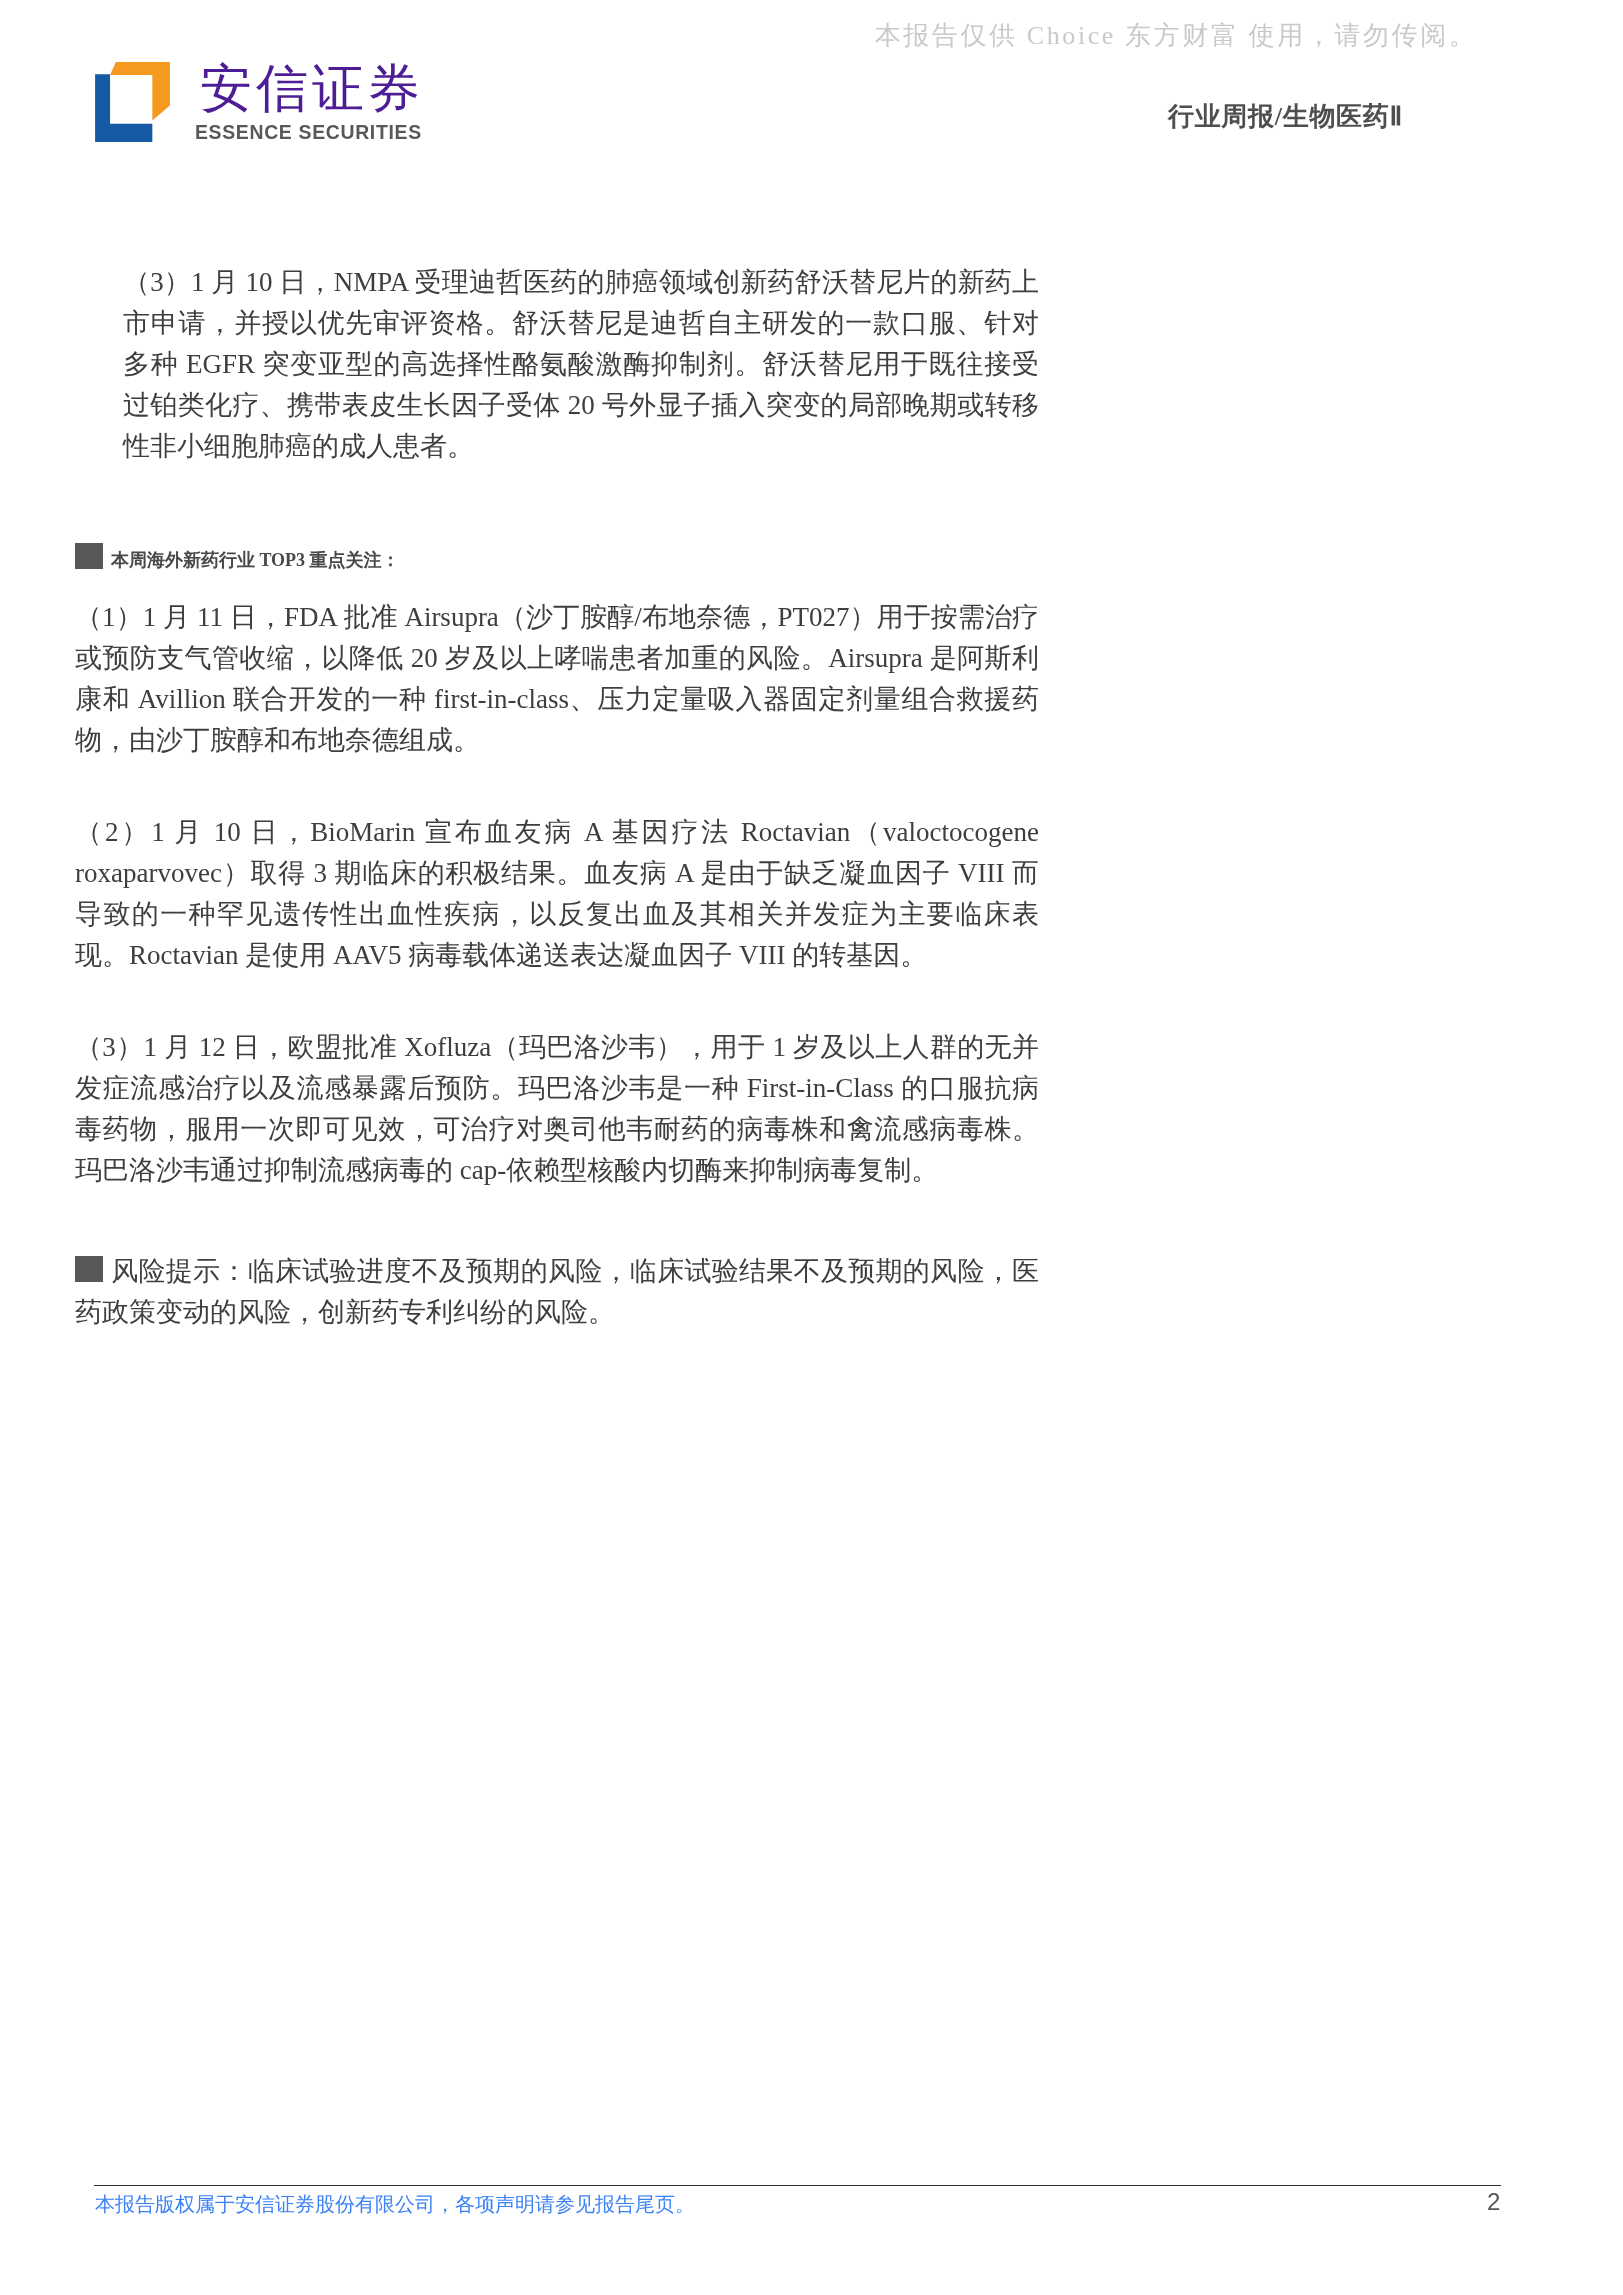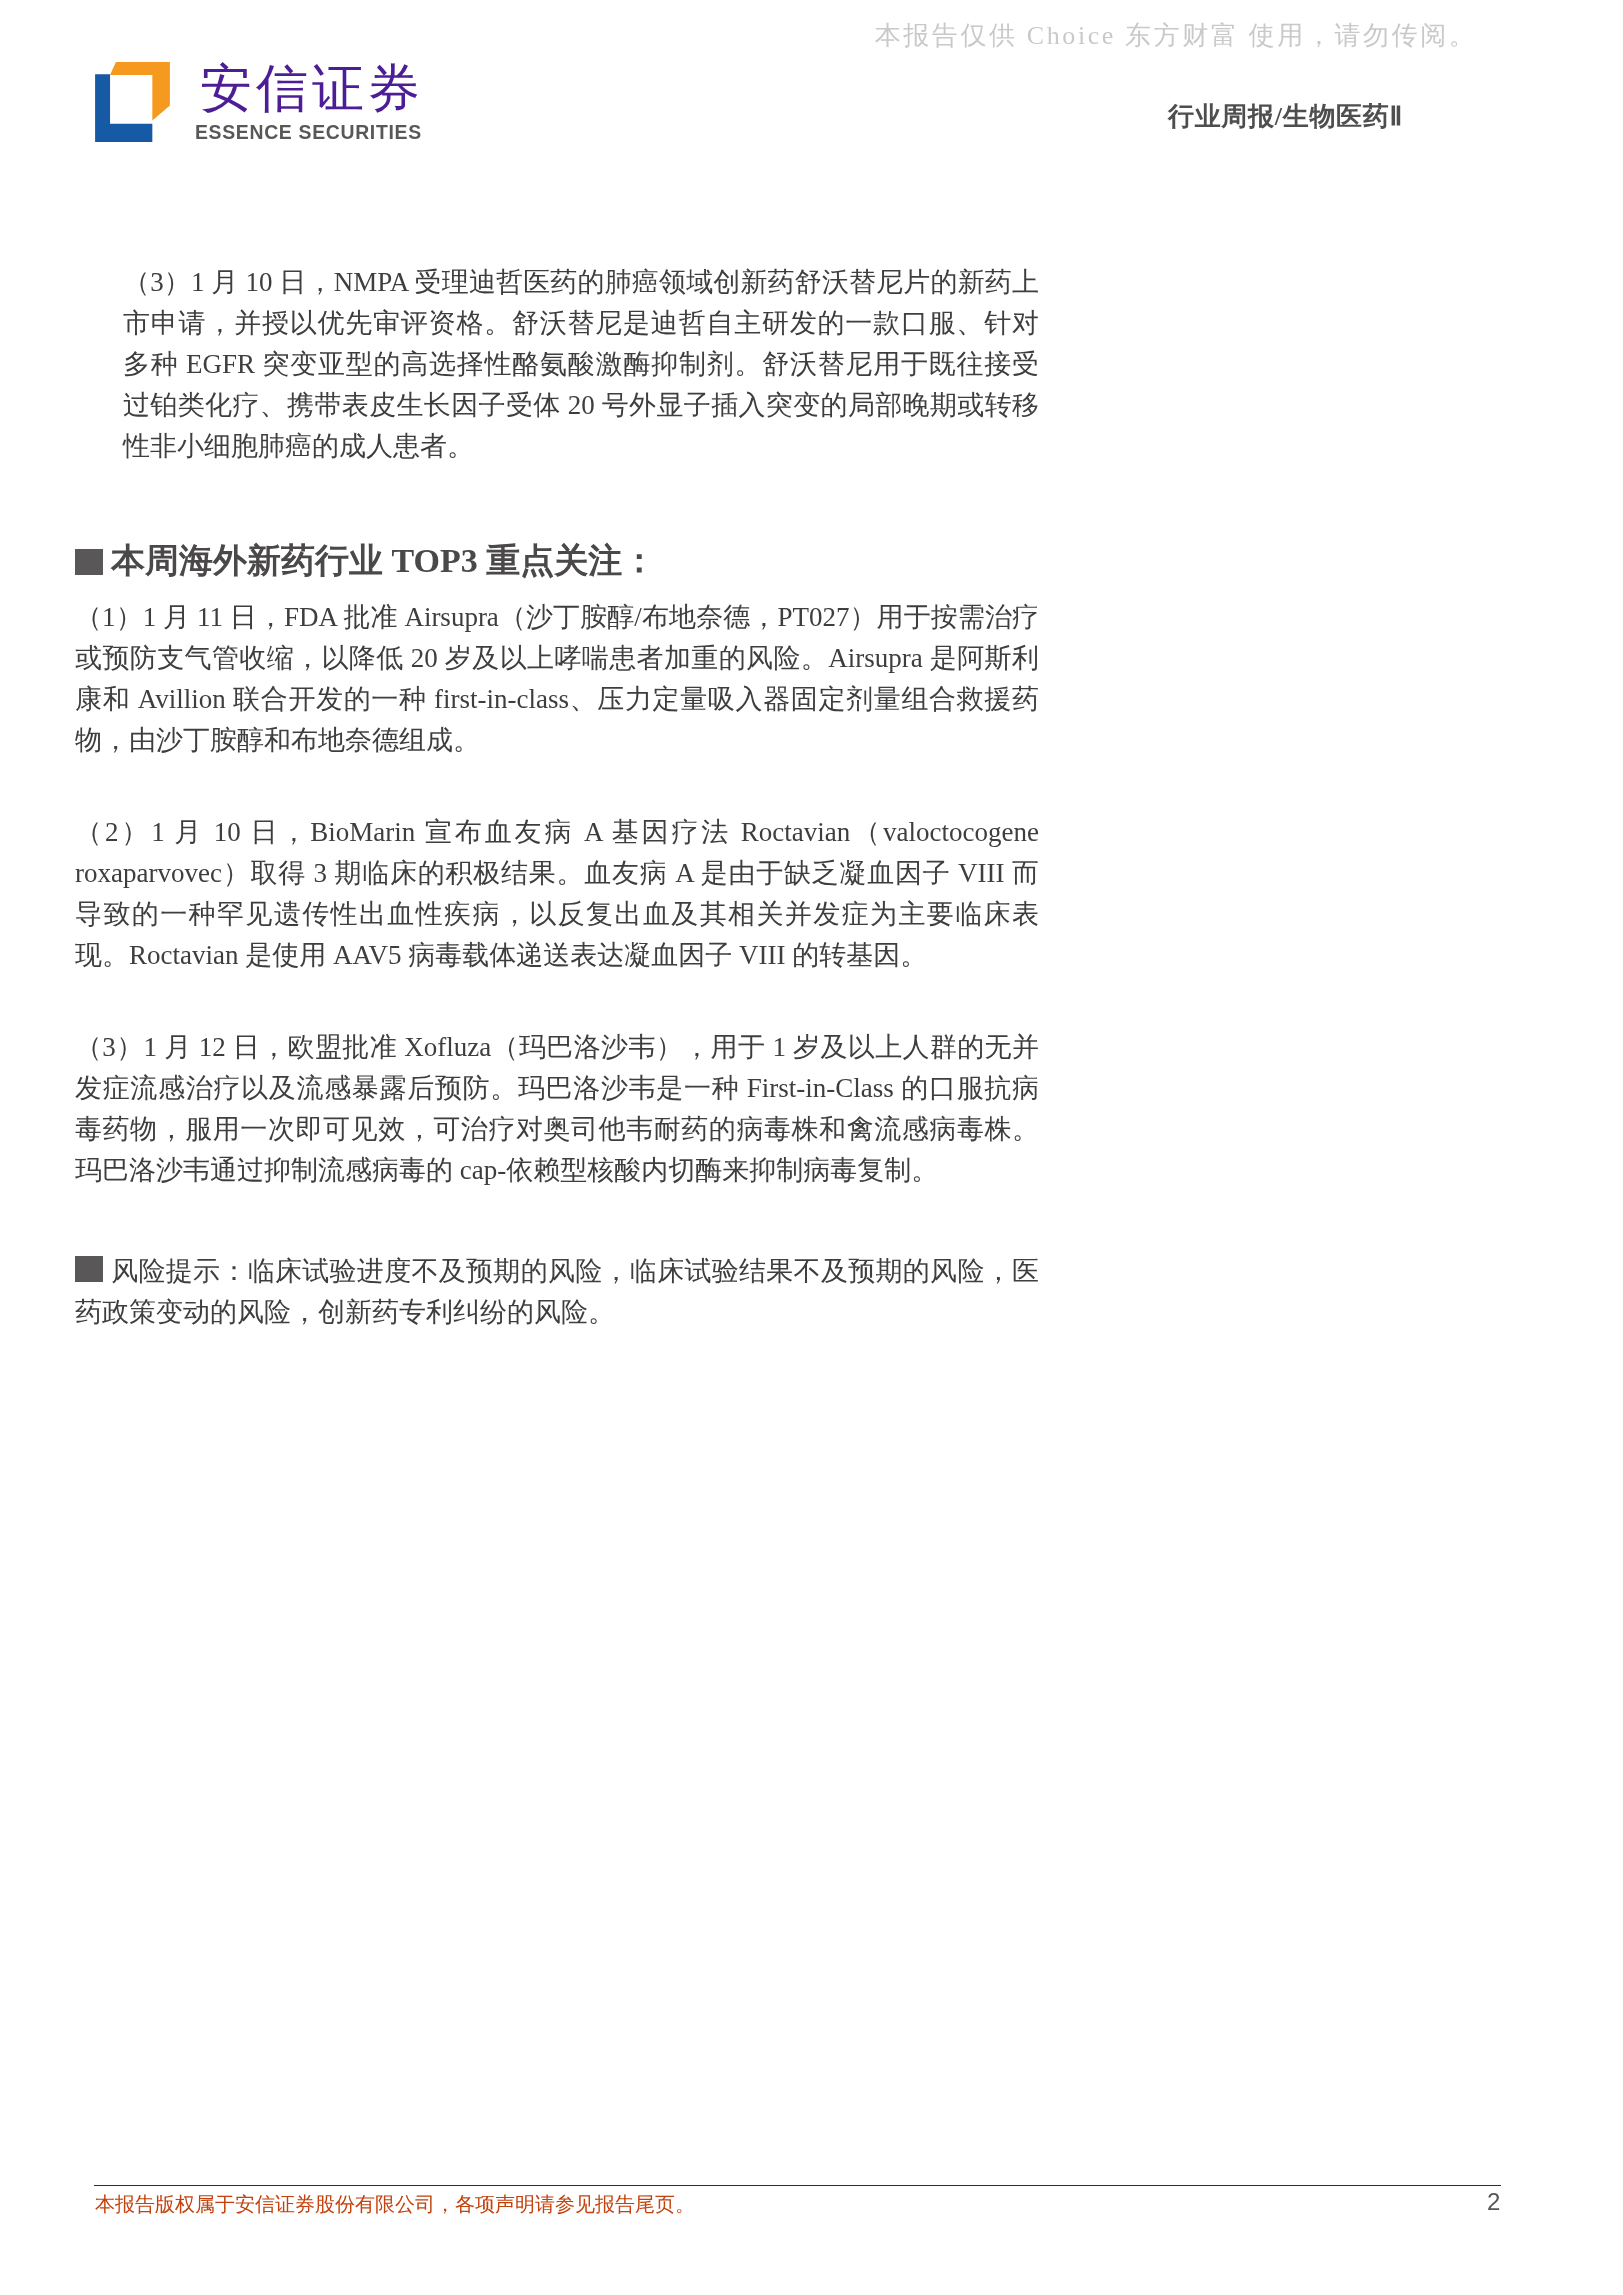--- a/index.html
+++ b/index.html
@@ -46,40 +46,40 @@
     position:absolute;left:75px;top:262px;width:964px;
     color:#3e3e3e;
   }
   .para{
     font-size:27px;line-height:41px;
     text-align:justify;
     margin:0 0 51px 0;
   }
   .para-intro{margin-bottom:73px;margin-left:48px;}
   .section-head{
-    font-size:34px;line-height:41px;font-weight:700;
+    font-size:18px;line-height:41px;font-weight:700;
     color:#4a4848;margin:0 0 15.7px 0;white-space:nowrap;
   }
   .bullet-sq{
     display:inline-block;width:28px;height:26px;
     background:#595757;margin-right:7.9px;
     vertical-align:-2.6px;
   }
   .risk{
     font-size:27px;line-height:41px;text-align:justify;
     margin:60px 0 0 0;
   }
   
   .footer-line{
     position:absolute;left:94px;top:2185px;
     width:1440px;height:1.3px;background:#2f2f2f;
   }
   .footer-text{
     position:absolute;left:95px;top:2191px;
-    font-size:20px;color:#c2410c;white-space:nowrap;
+    font-size:20px;color:#3b82f6;white-space:nowrap;
     font-family:"Liberation Serif", serif;
   }
   .page-num{
     position:absolute;left:1487px;top:2188px;
     font-size:24px;color:#555555;
     font-family:"Liberation Sans", sans-serif;
   }
 </style>
 </head>
 <body>

